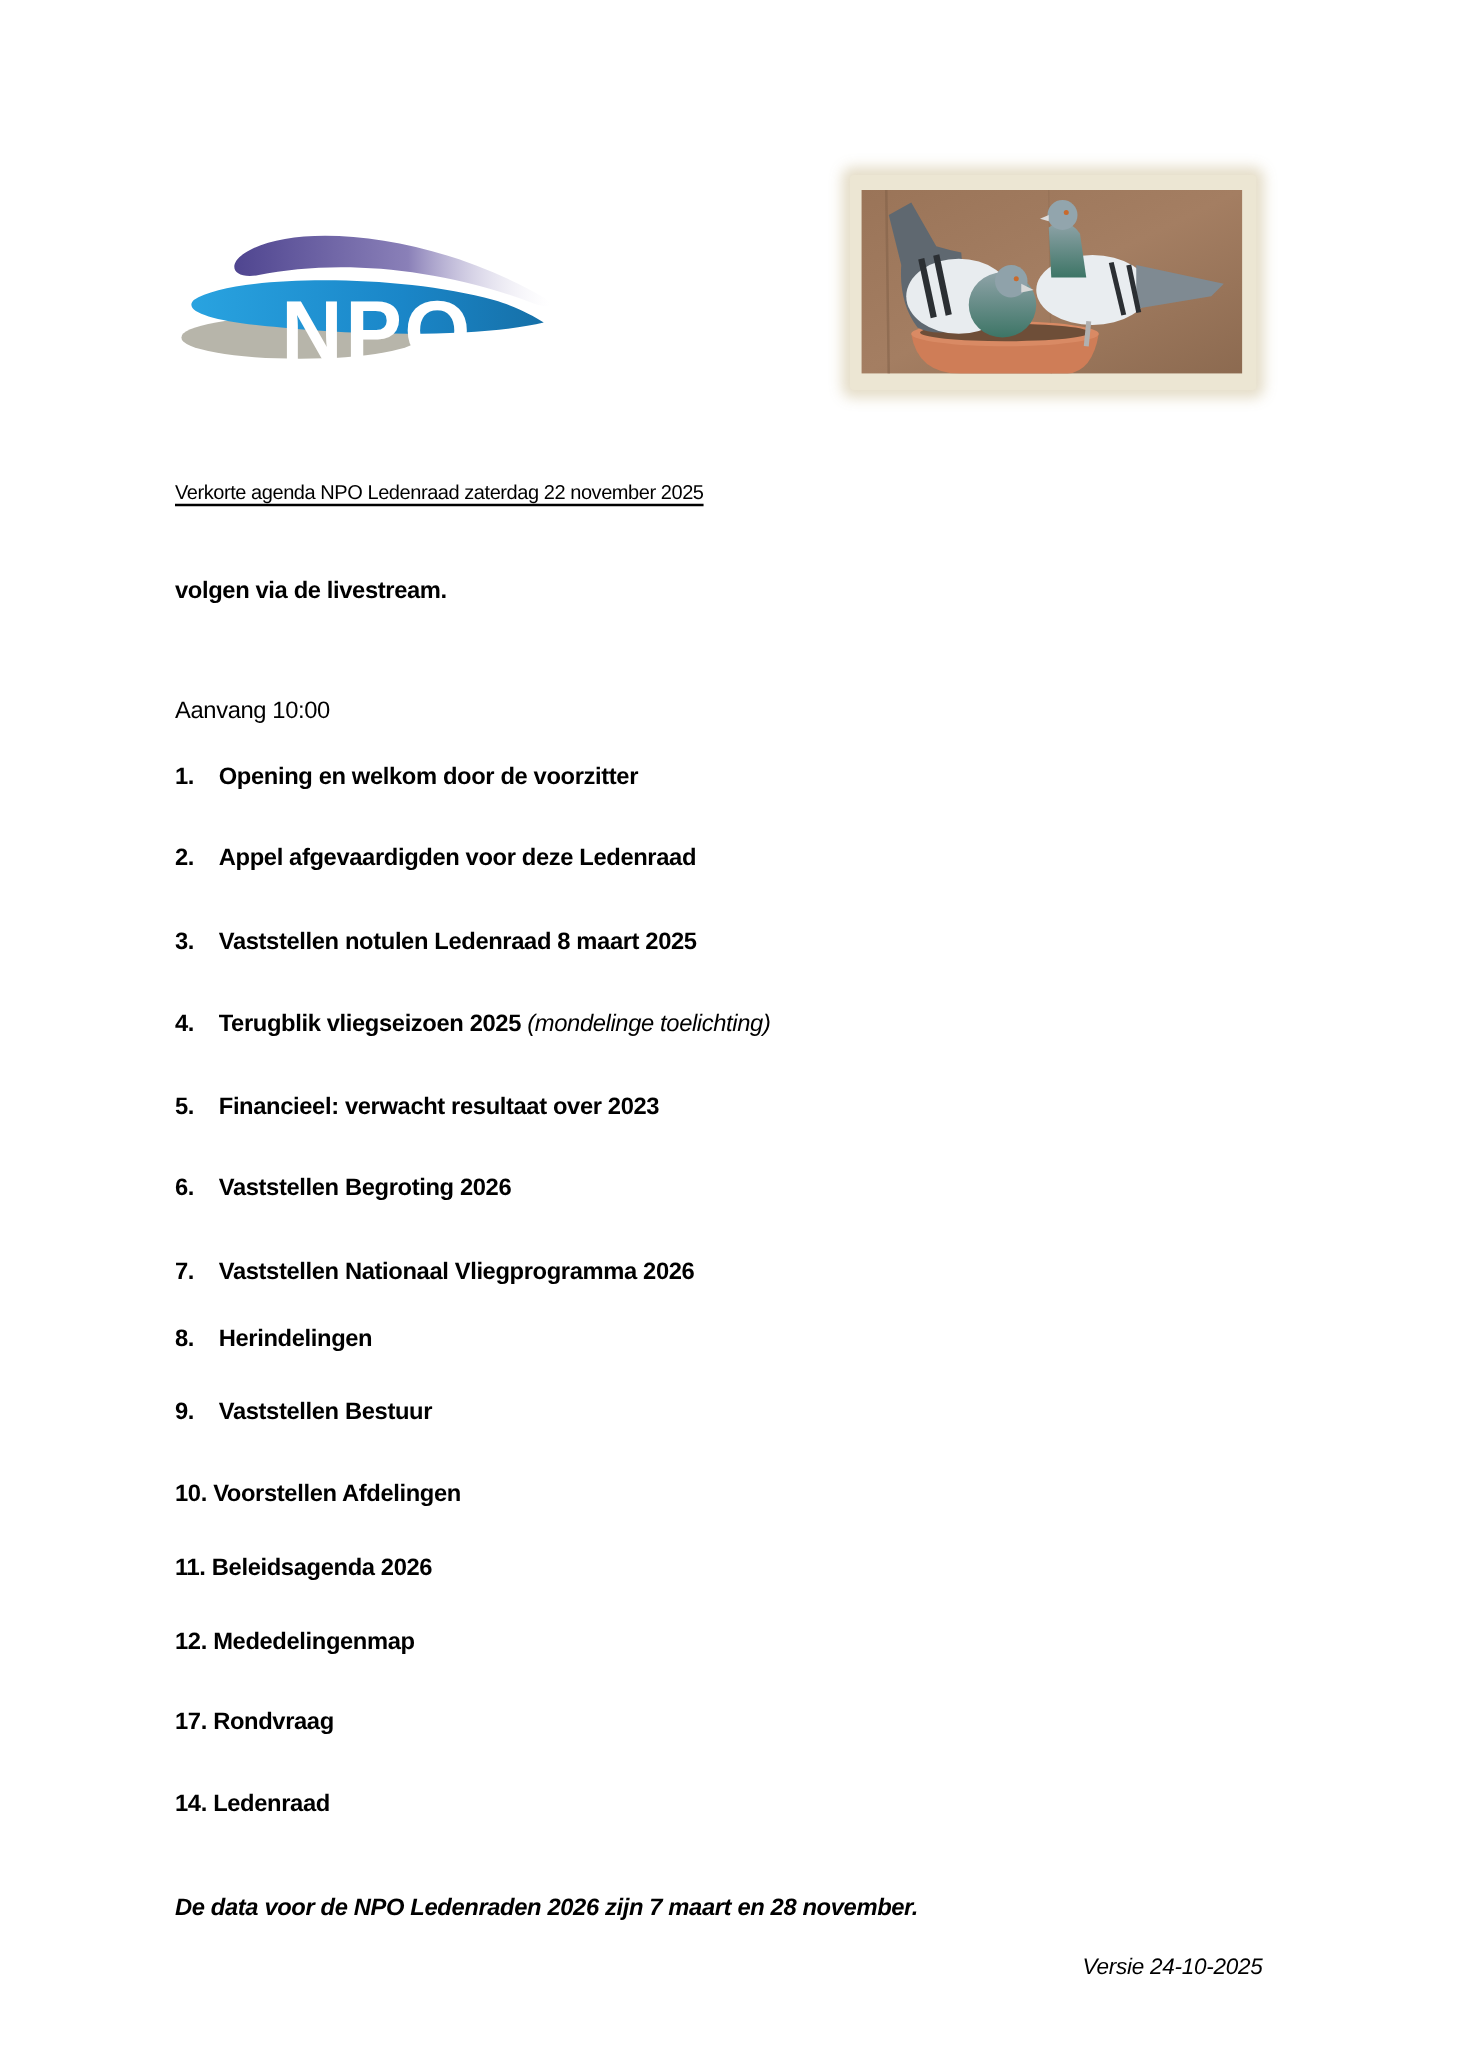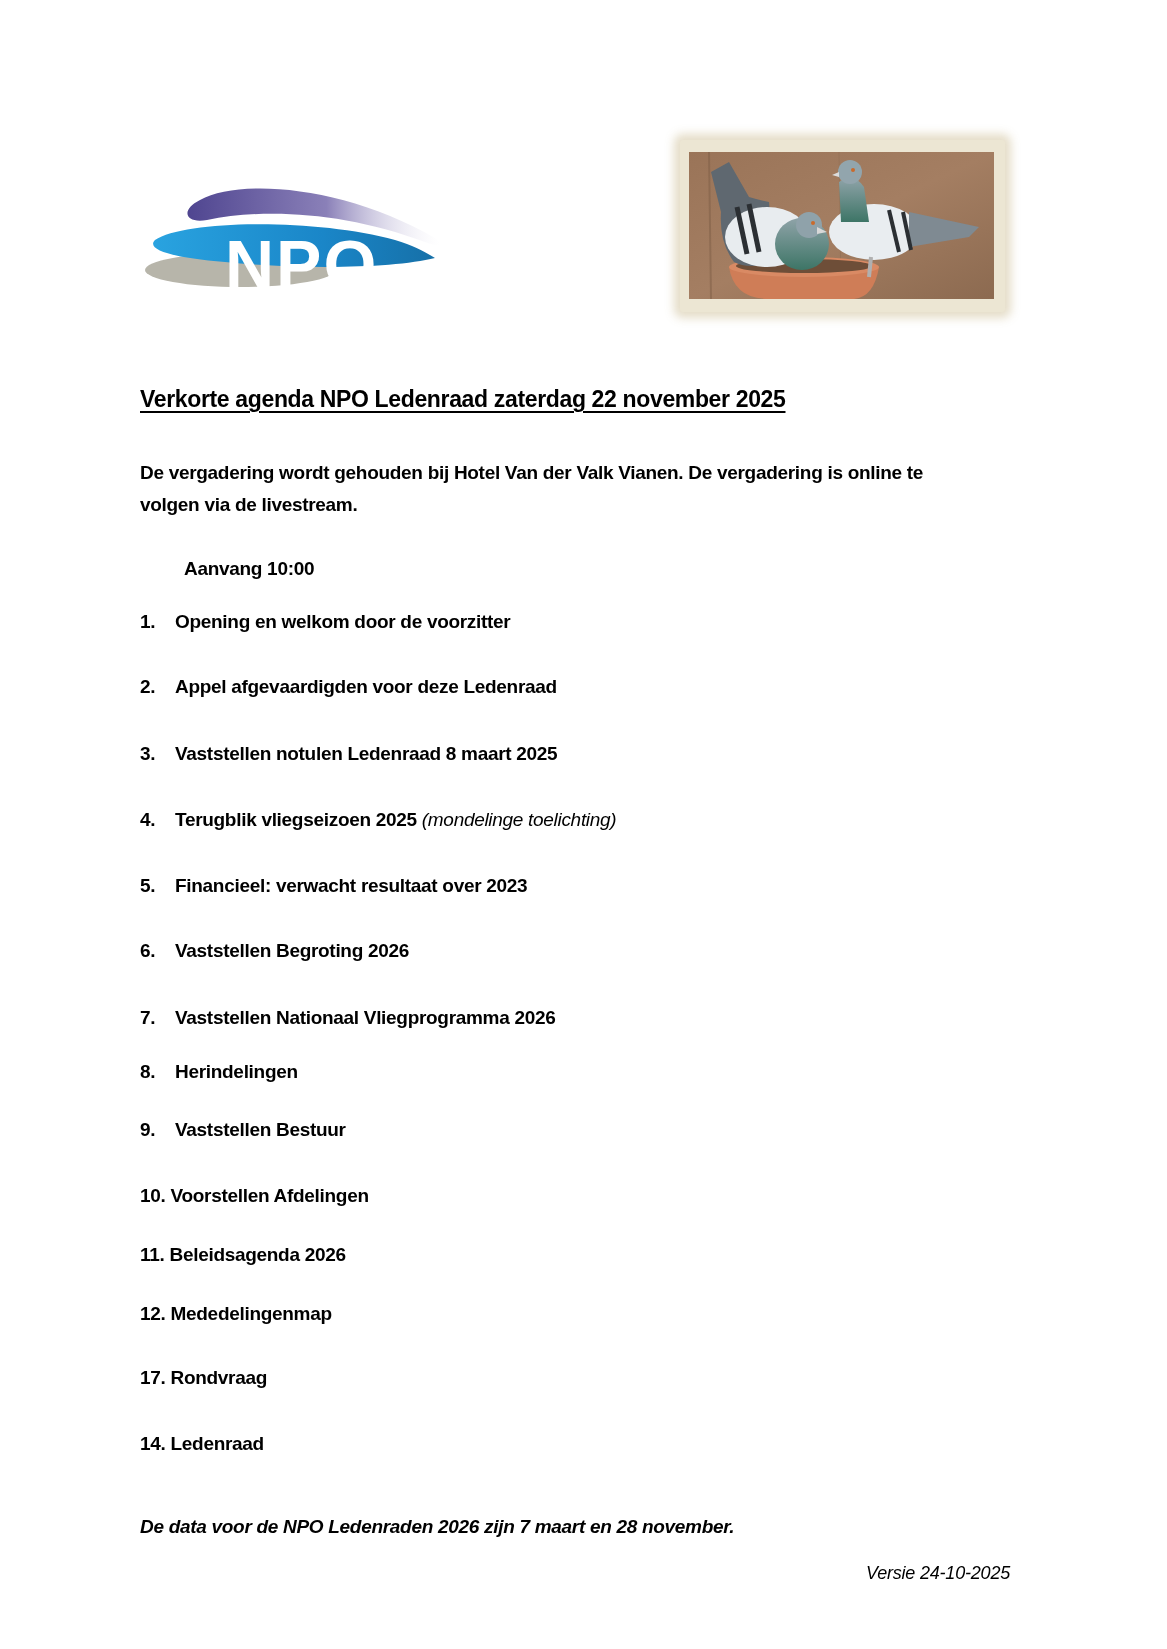--- a/index.html
+++ b/index.html
@@ -14,30 +14,30 @@
     left: 680px; top: 140px; width: 325px; height: 172px;
     background: #ece6d3;
     box-shadow: 0 0 10px 6px rgba(225, 215, 190, 0.85);
     border-radius: 3px;
   }
   .photo-inner {
     position: absolute; left: 9px; top: 12px; width: 305px; height: 147px;
     overflow: hidden;
   }
   .title {
-    left: 140px; top: 386px; font-size: 23px; font-weight: bold;
+    left: 140px; top: 386px; font-size: 16px; font-weight: normal;
     text-decoration: underline; text-underline-offset: 4px; text-decoration-thickness: 2px;
     white-space: nowrap; letter-spacing: -0.35px;
   }
   .intro {
     left: 140px; top: 457px; width: 890px;
     font-size: 19px; font-weight: bold; line-height: 32px; letter-spacing: -0.3px;
   }
   .start {
-    left: 140px; top: 558px; font-size: 19px; font-weight: bold; white-space: nowrap; letter-spacing: -0.3px; margin-left: 44px;
+    left: 140px; top: 558px; font-size: 19px; font-weight: normal; white-space: nowrap; letter-spacing: -0.3px;
   }
   .item {
     left: 140px; font-size: 19px; font-weight: bold; white-space: nowrap; height: 26px; line-height: 26px;
     letter-spacing: -0.3px;
   }
   .item .num { display: inline-block; width: 35px; }
   .item.two-digit .num { width: auto; margin-right: 5px; }
   .item .note { font-weight: normal; font-style: italic; }
   .footer-note {
     left: 140px; top: 1516px; font-size: 19px; font-weight: bold; font-style: italic; white-space: nowrap;
@@ -116,21 +116,20 @@
       <path d="M200,58 L210,100" stroke="#2b2f33" stroke-width="4"></path>
       <path d="M214,60 L222,98" stroke="#2b2f33" stroke-width="4"></path>
       <path d="M182,105 L180,125" stroke="#b0b0b0" stroke-width="4"></path>
     </svg>
   </div>
 </div>
 
 <div class="abs title">Verkorte agenda NPO Ledenraad zaterdag 22 november 2025</div>
 
 <div class="abs intro">
-  <div style="white-space:nowrap">De vergadering wordt gehouden bij Hotel Van der Valk Vianen. De vergadering is online te</div>
   <div>volgen via de livestream.</div>
 </div>
 
 <div class="abs start">Aanvang 10:00</div>
 
 <div class="abs item" style="top:609px">
   <span class="num">1.</span><span>Opening en welkom door de voorzitter</span>
 </div>
 <div class="abs item" style="top:674px">
   <span class="num">2.</span><span>Appel afgevaardigden voor deze Ledenraad</span>

